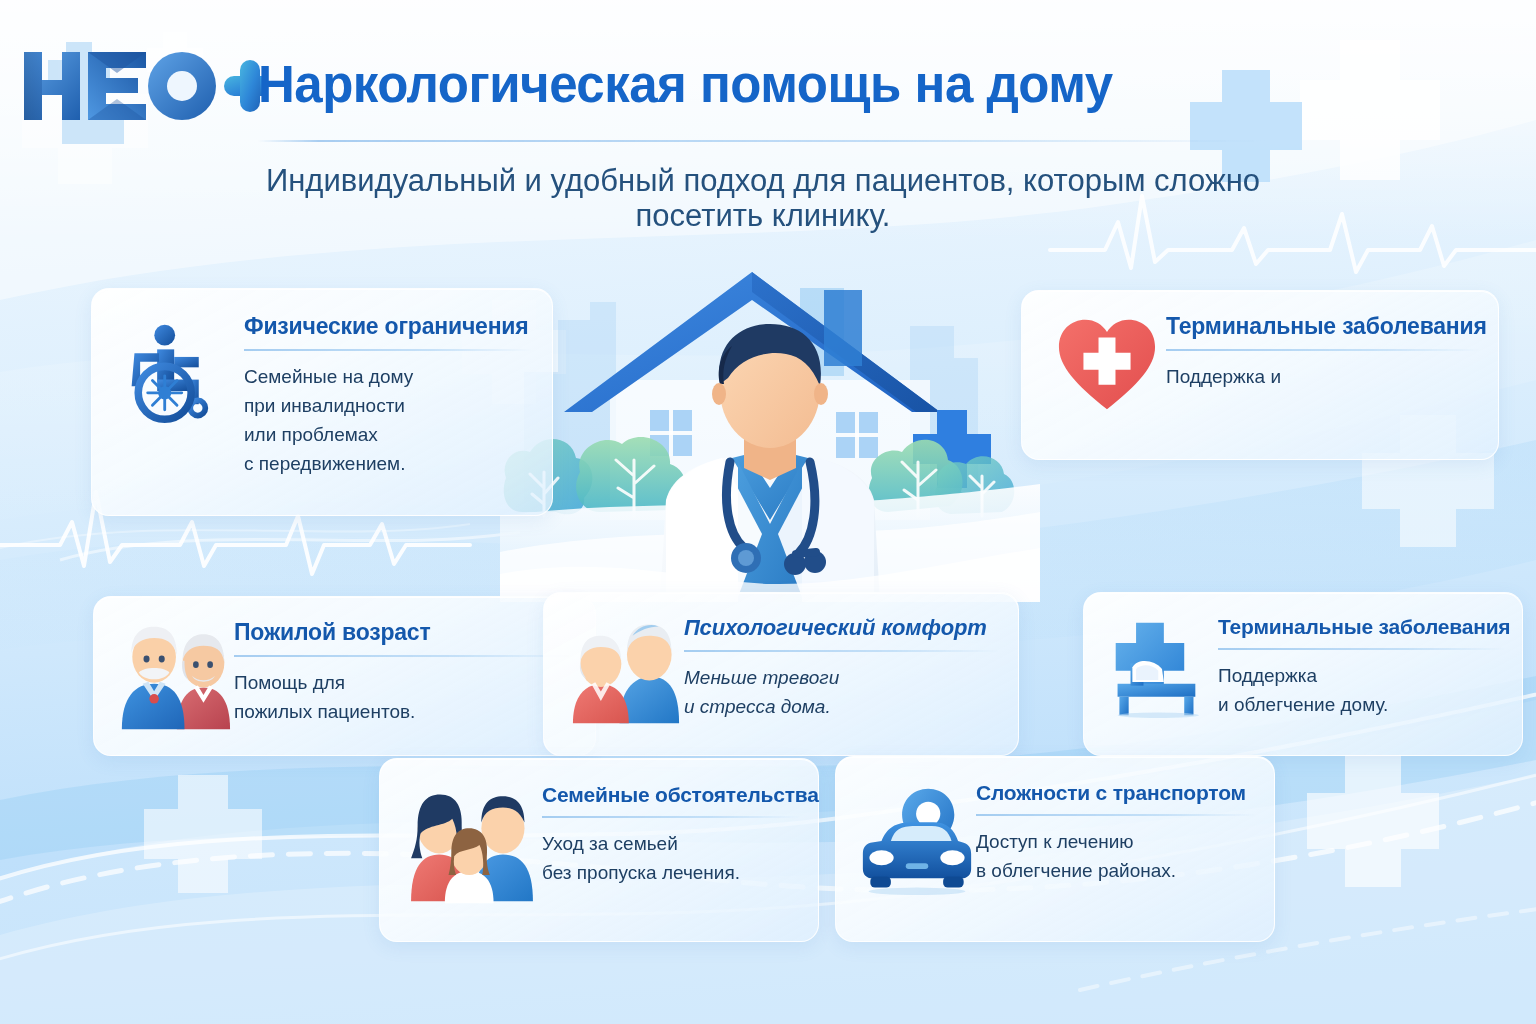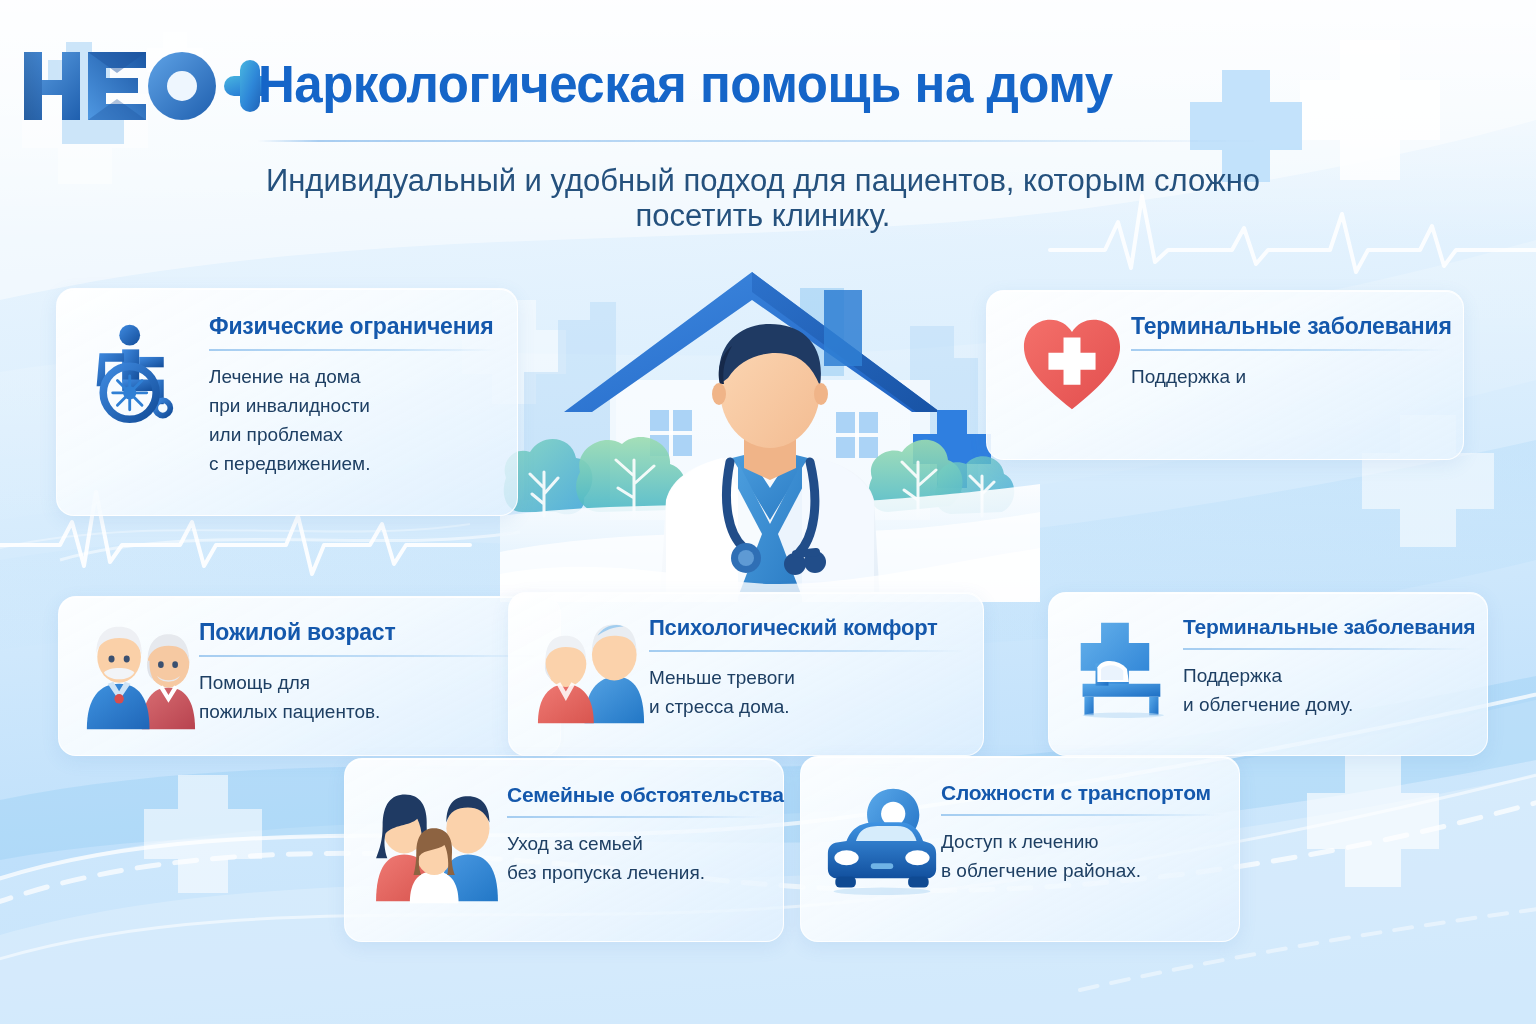--- a/index.html
+++ b/index.html
@@ -65,20 +65,21 @@
   
   .card {
     position: absolute;
     border-radius: 18px;
     background: linear-gradient(152deg, rgba(255,255,255,.94) 0%, rgba(248,252,255,.90) 42%, rgba(226,241,254,.80) 100%);
     border: 1px solid rgba(255,255,255,.85);
     box-shadow: 0 5px 18px rgba(70,135,200,.11), inset 0 1px 0 rgba(255,255,255,.9);
     display: flex;
     align-items: flex-start;
     box-sizing: border-box;
+    margin-left: 35px;
   }
   .card-icon {
     flex: 0 0 auto;
     display: flex;
     align-items: flex-start;
     justify-content: center;
   }
   .card-body { flex: 1 1 auto; min-width: 0; }
   .card-title {
     font-size: 23px;
@@ -96,21 +97,21 @@
     font-size: 19px;
     line-height: 29px;
     color: #1e3f63;
   }
   .card-text span { display: block; white-space: nowrap; }
 
   
   #card-physical      { left: 56px;   top: 288px;  width: 462px; height: 228px; padding: 24px 20px 18px 26px; }
   #card-terminal-top  { left: 986px;  top: 290px;  width: 478px; height: 170px; padding: 22px 18px 18px 26px; }
   #card-elderly       { left: 58px;   top: 596px;  width: 503px; height: 160px; padding: 22px 18px 16px 22px; }
-  #card-psych         { left: 508px;  top: 592px;  width: 476px; height: 164px; padding: 22px 18px 16px 24px; }
+  #card-psych         { left: 508px;  top: 592px;  width: 476px; height: 164px; padding: 22px 18px 16px 24px; font-style: italic; }
   #card-terminal-bot  { left: 1048px; top: 592px;  width: 440px; height: 164px; padding: 22px 16px 16px 22px; }
   #card-family        { left: 344px;  top: 758px;  width: 440px; height: 184px; padding: 24px 18px 16px 22px; }
   #card-transport     { left: 800px;  top: 756px;  width: 440px; height: 186px; padding: 24px 18px 16px 22px; }
 
   #card-physical      .card-icon { width: 118px; padding-top: 8px; }
   #card-terminal-top  .card-icon { width: 118px; padding-top: 2px; }
   #card-elderly       .card-icon { width: 118px; padding-top: 2px; }
   #card-psych         .card-icon { width: 116px; padding-top: 4px; }
   #card-terminal-bot  .card-icon { width: 112px; padding-top: 4px; }
   #card-family        .card-icon { width: 140px; padding-top: 2px; }
@@ -395,21 +396,21 @@
         <g stroke="#2f7fd4" stroke-width="3" stroke-linecap="round">
           <path d="M42,58 L42,94 M24,76 L60,76 M29,63 L55,89 M55,63 L29,89"></path>
         </g>
         <circle cx="42" cy="76" r="7" fill="#2f7fd4"></circle>
       </svg>
     </div>
     <div class="card-body">
       <div class="card-title">Физические ограничения</div>
       <div class="card-rule"></div>
       <div class="card-text">
-        <span>Лечение на дома</span>
+        <span>Семейные на дому</span>
         <span>при инвалидности</span>
         <span>или проблемах</span>
         <span>с передвижением.</span>
       </div>
     </div>
   </div>
 
   <div class="card" id="card-terminal-top">
     <div class="card-icon">
       <svg viewBox="0 0 110 104" width="104" height="98">

